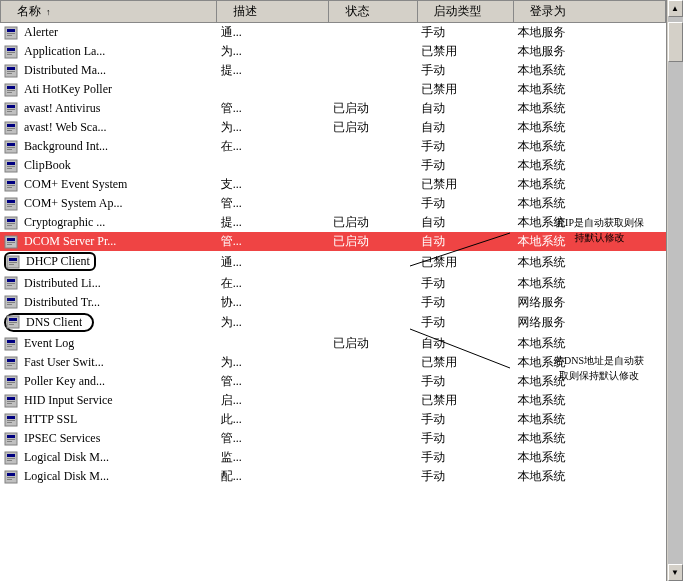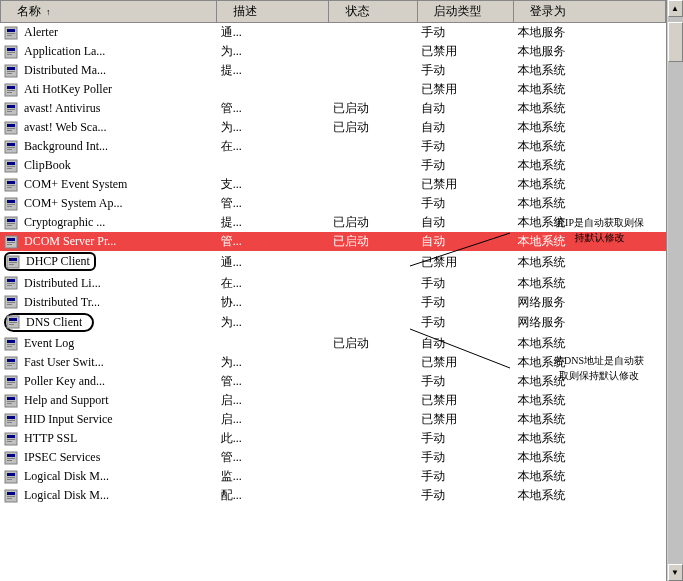--- a/index.html
+++ b/index.html
@@ -475,37 +475,20 @@
     <rect x="3" y="3" width="8" height="3" fill="#000080"></rect>
     <rect x="3" y="7" width="8" height="1" fill="#808080"></rect>
     <rect x="3" y="9" width="5" height="1" fill="#808080"></rect>
   </svg></span>
                       <span class="svc-name">Poller Key and...</span>
                     </div>
                   </td>
                   <td class="col-desc">管...</td>
                   <td class="col-status"></td>
                   <td class="col-startup">手动</td>
-                  <td class="col-login">本地系统</td>
-                </tr>
-                <tr>
-                  <td class="col-name">
-                    <div class="icon-cell">
-                      <span class="svc-icon"><svg width="14" height="14" viewBox="0 0 14 14" xmlns="http://www.w3.org/2000/svg">
-    <rect x="1" y="1" width="12" height="12" fill="#c0c0c0" stroke="#808080" stroke-width="1"></rect>
-    <rect x="3" y="3" width="8" height="3" fill="#000080"></rect>
-    <rect x="3" y="7" width="8" height="1" fill="#808080"></rect>
-    <rect x="3" y="9" width="5" height="1" fill="#808080"></rect>
-  </svg></span>
-                      <span class="svc-name">Help and Support</span>
-                    </div>
-                  </td>
-                  <td class="col-desc">启...</td>
-                  <td class="col-status"></td>
-                  <td class="col-startup">已禁用</td>
                   <td class="col-login">本地系统</td>
                 </tr>
                 <tr>
                   <td class="col-name">
                     <div class="icon-cell">
                       <span class="svc-icon"><svg width="14" height="14" viewBox="0 0 14 14" xmlns="http://www.w3.org/2000/svg">
     <rect x="1" y="1" width="12" height="12" fill="#c0c0c0" stroke="#808080" stroke-width="1"></rect>
     <rect x="3" y="3" width="8" height="3" fill="#000080"></rect>
     <rect x="3" y="7" width="8" height="1" fill="#808080"></rect>
     <rect x="3" y="9" width="5" height="1" fill="#808080"></rect>

